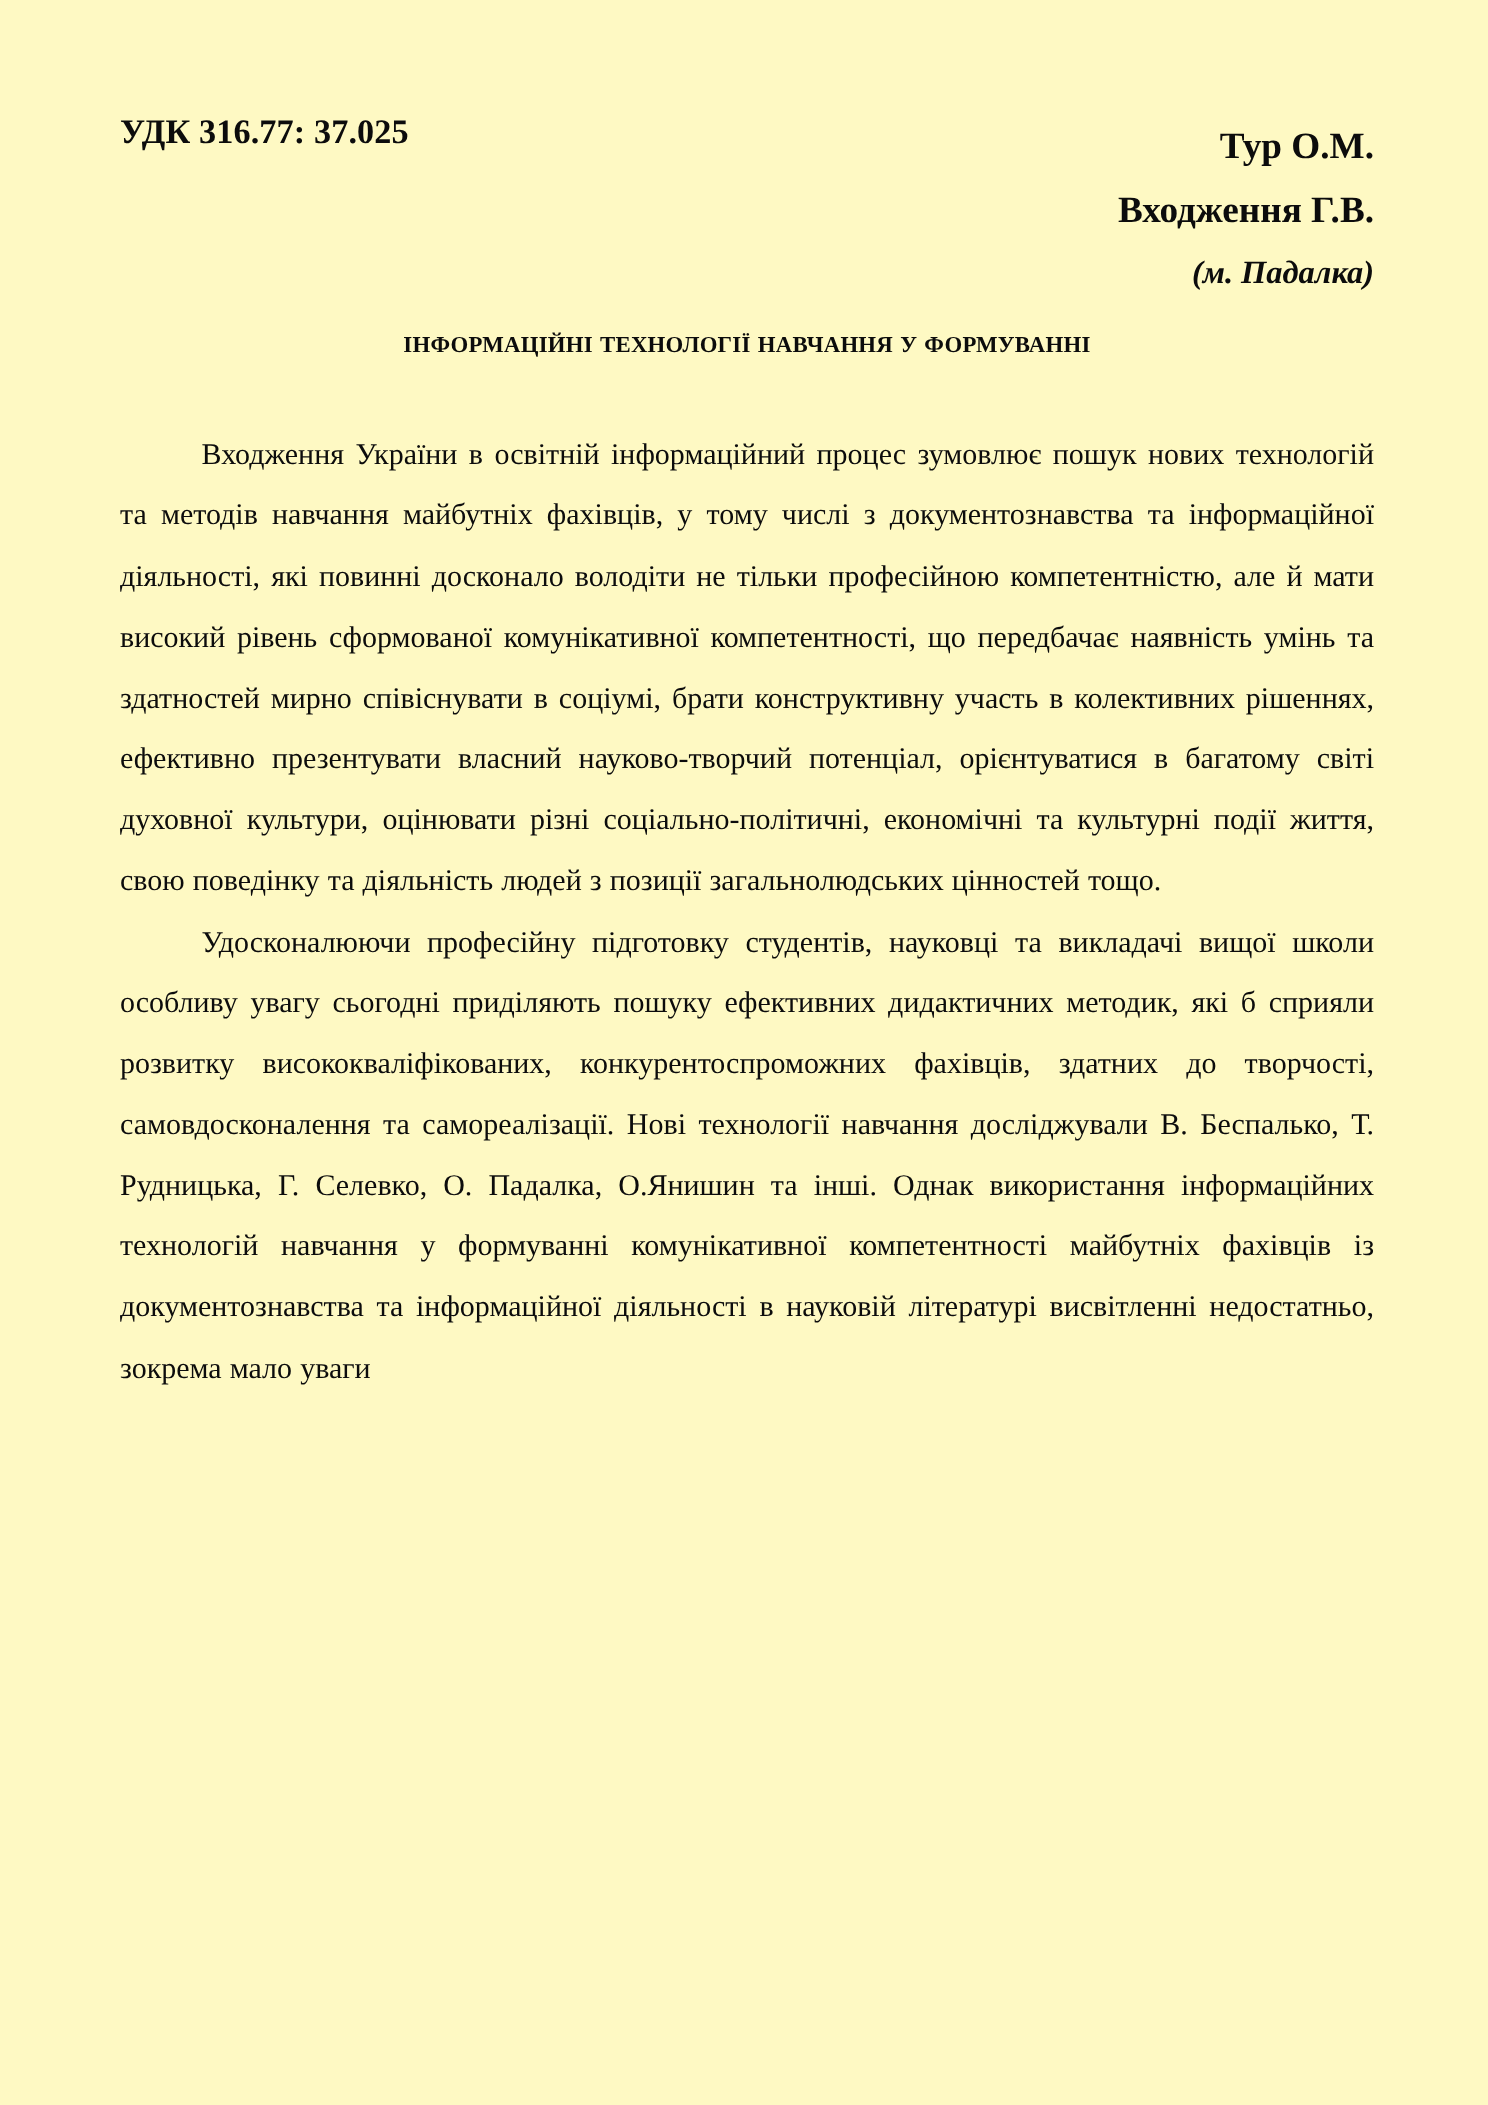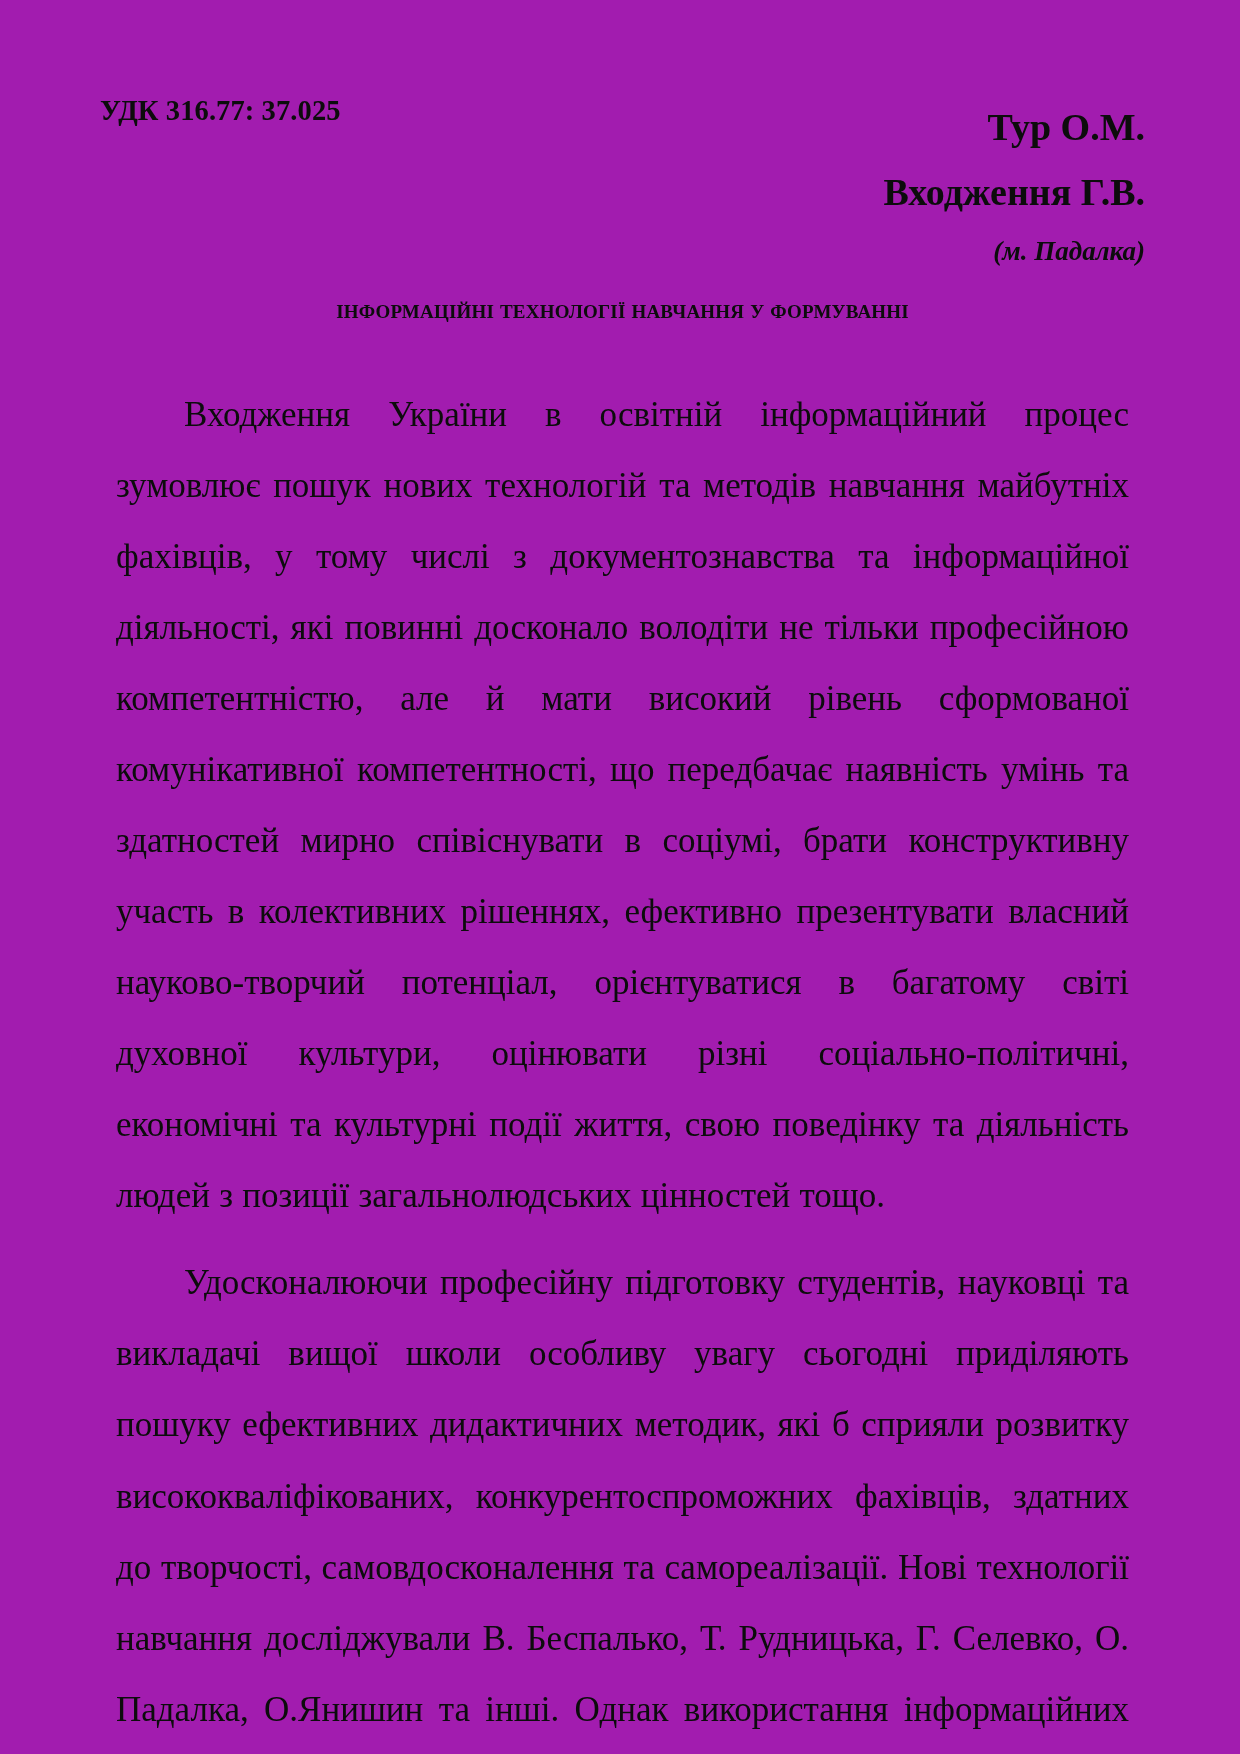--- a/index.html
+++ b/index.html
@@ -4,21 +4,21 @@
 <style>
   html, body {
     margin: 0;
     padding: 0;
     background: #ffffff;
   }
   .page {
     position: relative;
     width: 1240px;
     height: 1754px;
-    background: #a21caf;
+    background: #fef9c3;
     margin: 0 auto;
     overflow: hidden;
     font-family: "Liberation Serif", "DejaVu Serif", serif;
     color: #0c0c0c;
   }
   .content {
     position: absolute;
     left: 100px;
     top: 95px;
     width: 1045px;
@@ -35,21 +35,21 @@
     font-size: 28.5px;
     font-weight: bold;
     letter-spacing: 0.1px;
     white-space: nowrap;
   }
   .authors {
     text-align: right;
     line-height: 1.72;
   }
   .author {
-    font-size: 38px;
+    font-size: 31px;
     font-weight: bold;
     white-space: nowrap;
   }
   .city {
     font-size: 27px;
     font-weight: bold;
     font-style: italic;
     white-space: nowrap;
     margin-top: 2px;
   }
@@ -67,24 +67,24 @@
   .doc-title .tline {
     display: block;
     white-space: nowrap;
   }
 
   
   .body-text {
     margin-top: 50px;
   }
   p.para {
-    margin: 16px;
+    margin: 0;
     text-align: justify;
     text-align-last: left;
-    font-size: 35px;
+    font-size: 25px;
     line-height: 2.03;
     text-indent: 68px;
     word-spacing: 0.5px;
   }
   p.para + p.para {
     margin-top: 0;
   }
 </style>
 </head>
 <body>

